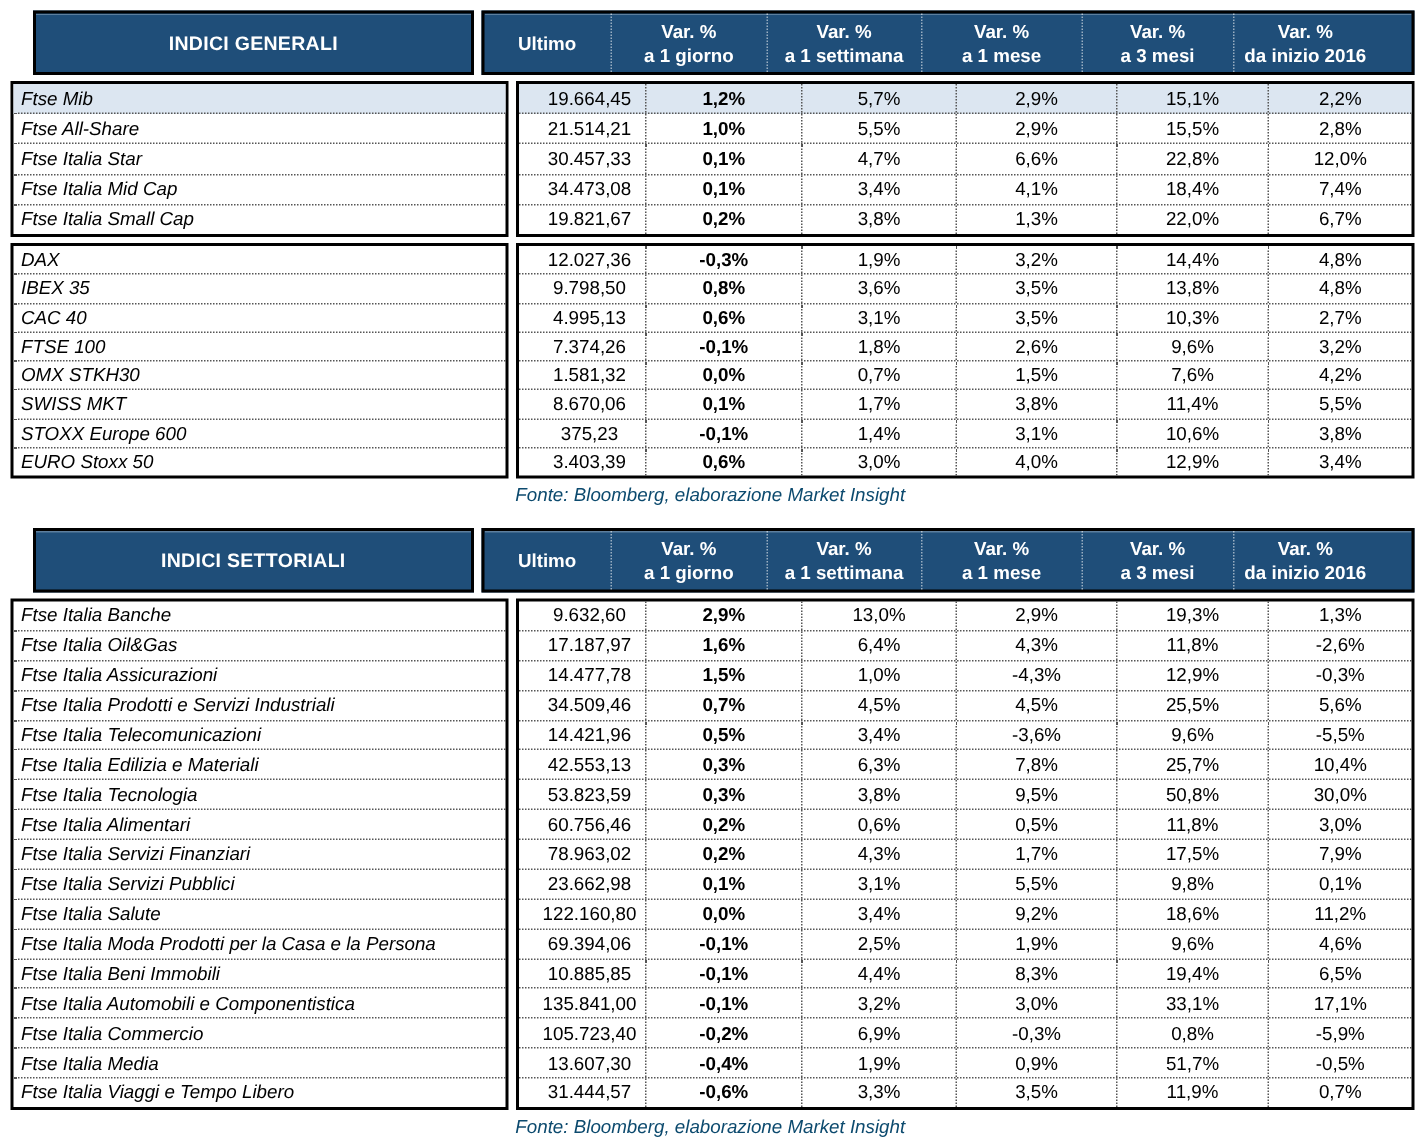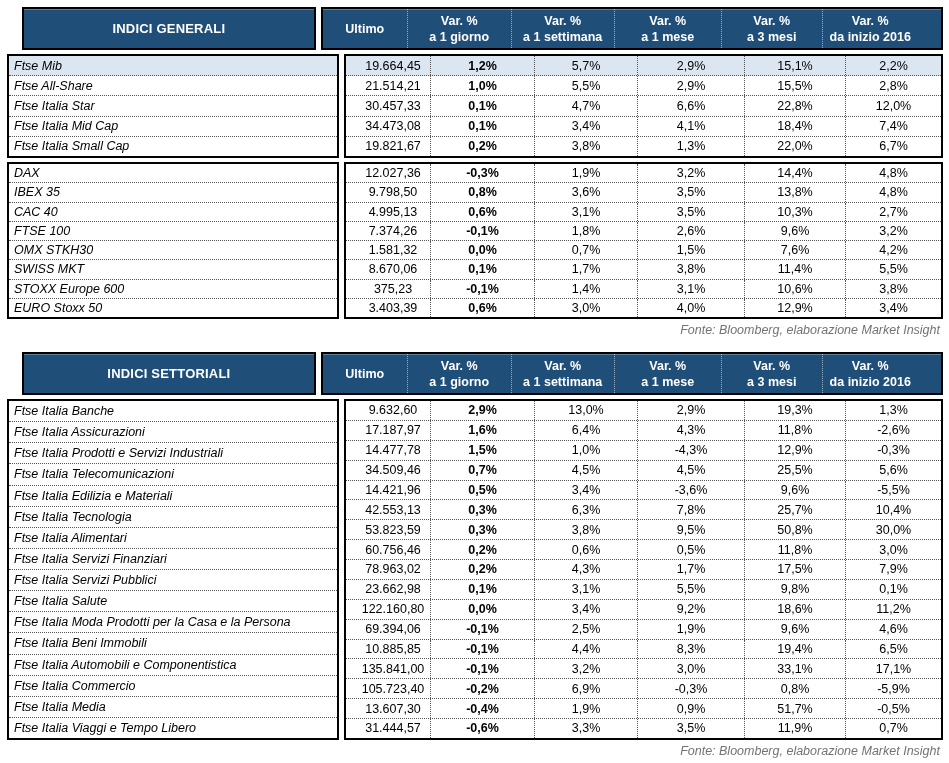--- a/index.html
+++ b/index.html
@@ -51,22 +51,22 @@
   }
   .cell {
     display:flex; align-items:center; justify-content:center;
     font-size:12.5px; border-left:1px dotted #555;
   }
   .cell.c0 { border-left:none;margin-left:10px; }
   .cell.c1 { font-weight:bold; }
   .hi { background:#DCE6F1; }
 
   .source-note {
-    height:21px; text-align:right; font-style:italic; font-size:12.5px;
-    padding:4px 3px 0 0; color:#737373;
+    height:21px; text-align:center; font-style:italic; font-size:12.5px;
+    padding:4px 3px 0 0; color:#0c4a6e;
   }
 </style>
 </head>
 <body>
 
 <div class="page">
 
   <section class="market-table">
     <div class="hdr-row">
       <div class="block hdr name-hdr">INDICI GENERALI</div>
@@ -256,20 +256,21 @@
           <div class="hdr-cell">
             <div class="hl1">Var. %</div>
             <div class="hl2">da inizio 2016</div>
           </div>
         </div>
     </div>
     <div>
         <div class="grp grp-1-0">
           <div class="block name-block">
             <div class="name-row">Ftse Italia Banche</div>
+            <div class="name-row">Ftse Italia Oil&amp;Gas</div>
             <div class="name-row">Ftse Italia Assicurazioni</div>
             <div class="name-row">Ftse Italia Prodotti e Servizi Industriali</div>
             <div class="name-row">Ftse Italia Telecomunicazioni</div>
             <div class="name-row">Ftse Italia Edilizia e Materiali</div>
             <div class="name-row">Ftse Italia Tecnologia</div>
             <div class="name-row">Ftse Italia Alimentari</div>
             <div class="name-row">Ftse Italia Servizi Finanziari</div>
             <div class="name-row">Ftse Italia Servizi Pubblici</div>
             <div class="name-row">Ftse Italia Salute</div>
             <div class="name-row">Ftse Italia Moda Prodotti per la Casa e la Persona</div>

